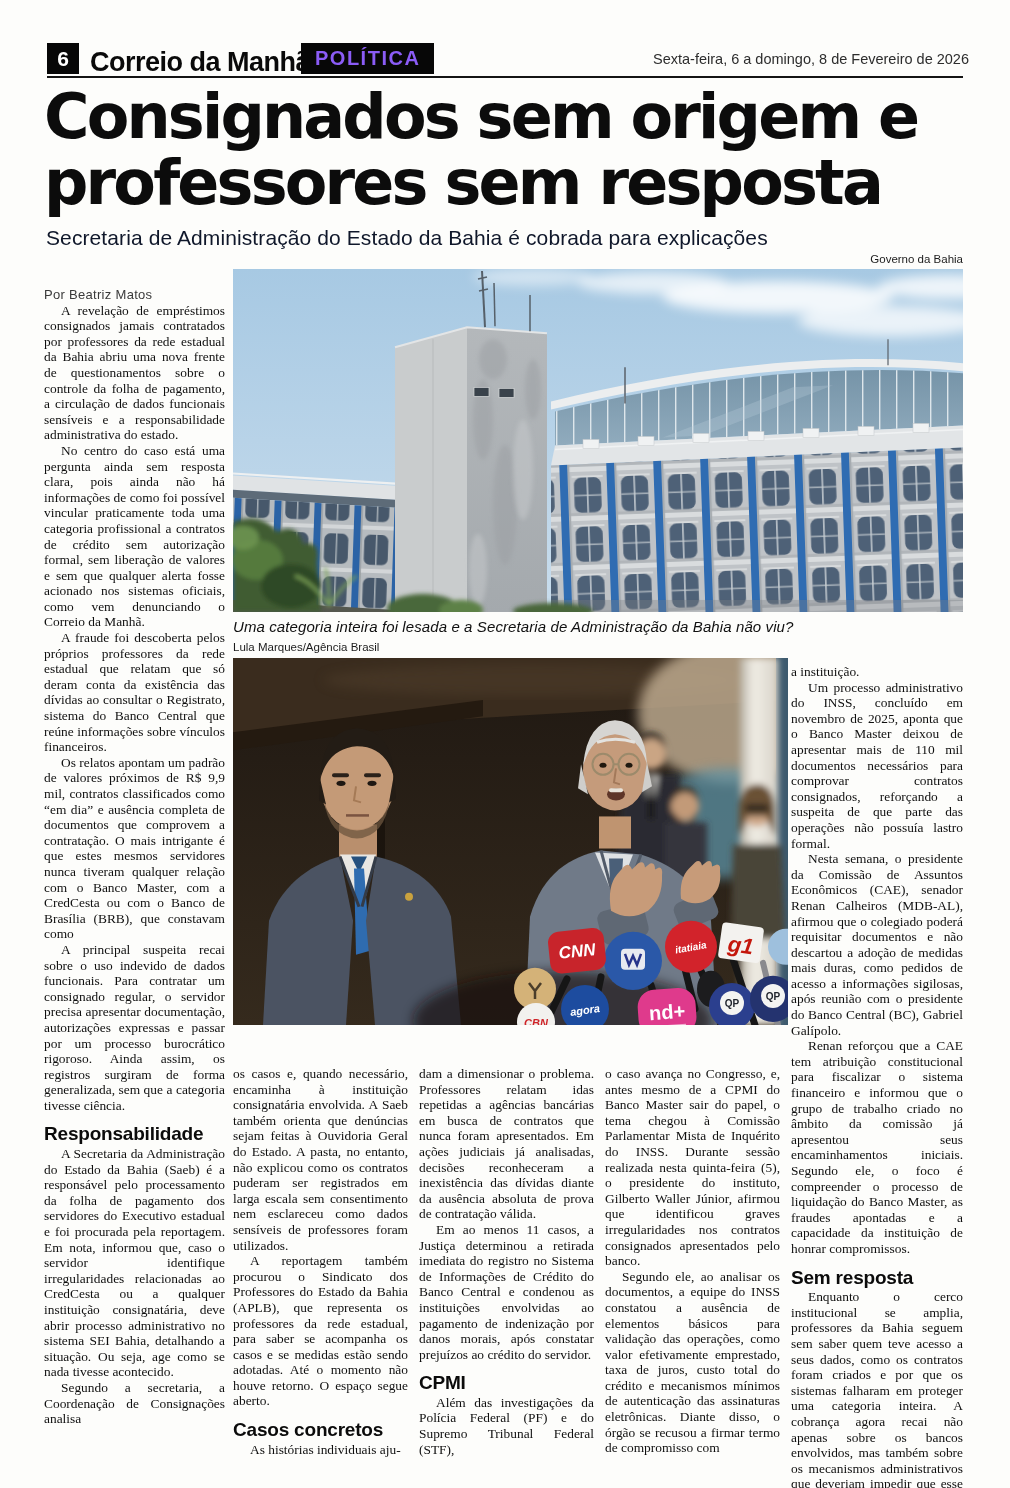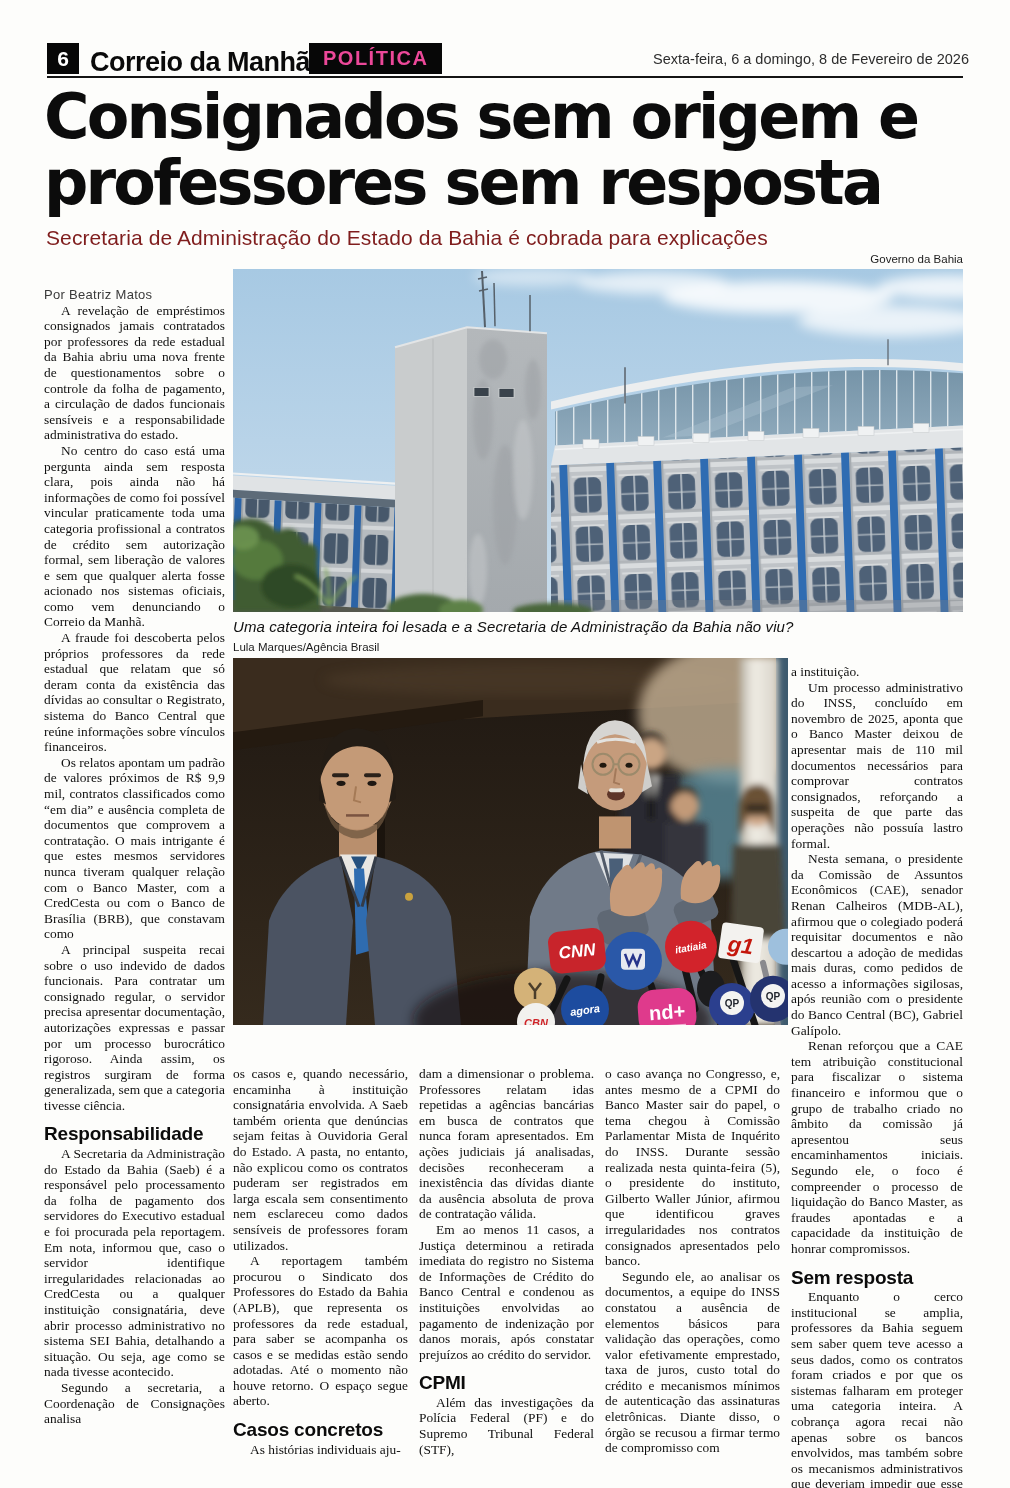--- a/index.html
+++ b/index.html
@@ -5,31 +5,31 @@
   html,body{margin:0;padding:0;background:#e8e8e6;}
   .page{position:relative;width:1010px;height:1488px;background:#fdfdfb;margin:0 auto;
         font-family:"Liberation Sans",sans-serif;overflow:hidden;color:#111;}
   
   .pagenum{position:absolute;left:47px;top:43px;width:32px;height:31px;background:#070707;
            color:#fff;font-weight:bold;font-size:21px;line-height:31px;text-align:center;}
   .masthead{position:absolute;left:90px;top:32px;height:31px;line-height:30px;
             font-family:Liberation Sans, sans-serif;font-weight:700;font-size:27px;
             letter-spacing:-.5px;color:#0a0a0a;margin-top:15px;}
   .sectionbox{position:absolute;left:301px;top:43px;height:31px;line-height:31px;
-              background:#070707;color:#ec4899;font-weight:bold;font-size:20px;
-              letter-spacing:1.5px;padding:0 14px;margin-left:8px;}
+              background:#070707;color:#8b5cf6;font-weight:bold;font-size:20px;
+              letter-spacing:1.5px;padding:0 14px;}
   .dateline{position:absolute;right:41px;top:51px;font-size:14.5px;color:#2d2d2d;}
   .hrule{position:absolute;left:47px;right:47px;top:76px;height:2px;background:#141414;}
   
   .headline{position:absolute;left:44px;top:84px;width:940px;
             font-family:"DejaVu Sans","Liberation Sans",sans-serif;font-weight:700;
             font-size:62px;line-height:66px;letter-spacing:-2.8px;color:#0c0c0c;}
   .headline div{white-space:nowrap;}
   .subhead{position:absolute;left:46px;top:226px;width:920px;font-size:21px;
-           color:#7f1d1d;letter-spacing:.1px;}
+           color:#0f172a;letter-spacing:.1px;}
   
   .credit{position:absolute;font-size:11.5px;color:#1c1c1c;}
   #credit1{top:253px;right:47px;text-align:right;}
   #credit2{top:641px;left:233px;width:555px;text-align:left;}
   .photo{position:absolute;line-height:0;}
   #photo1{left:233px;top:269px;width:730px;height:343px;}
   #photo2{left:233px;top:658px;width:555px;height:367px;}
   .photo svg{display:block;width:100%;height:100%;}
   .caption{position:absolute;left:233px;font-style:italic;font-size:15px;color:#101010;
            letter-spacing:.1px;}

